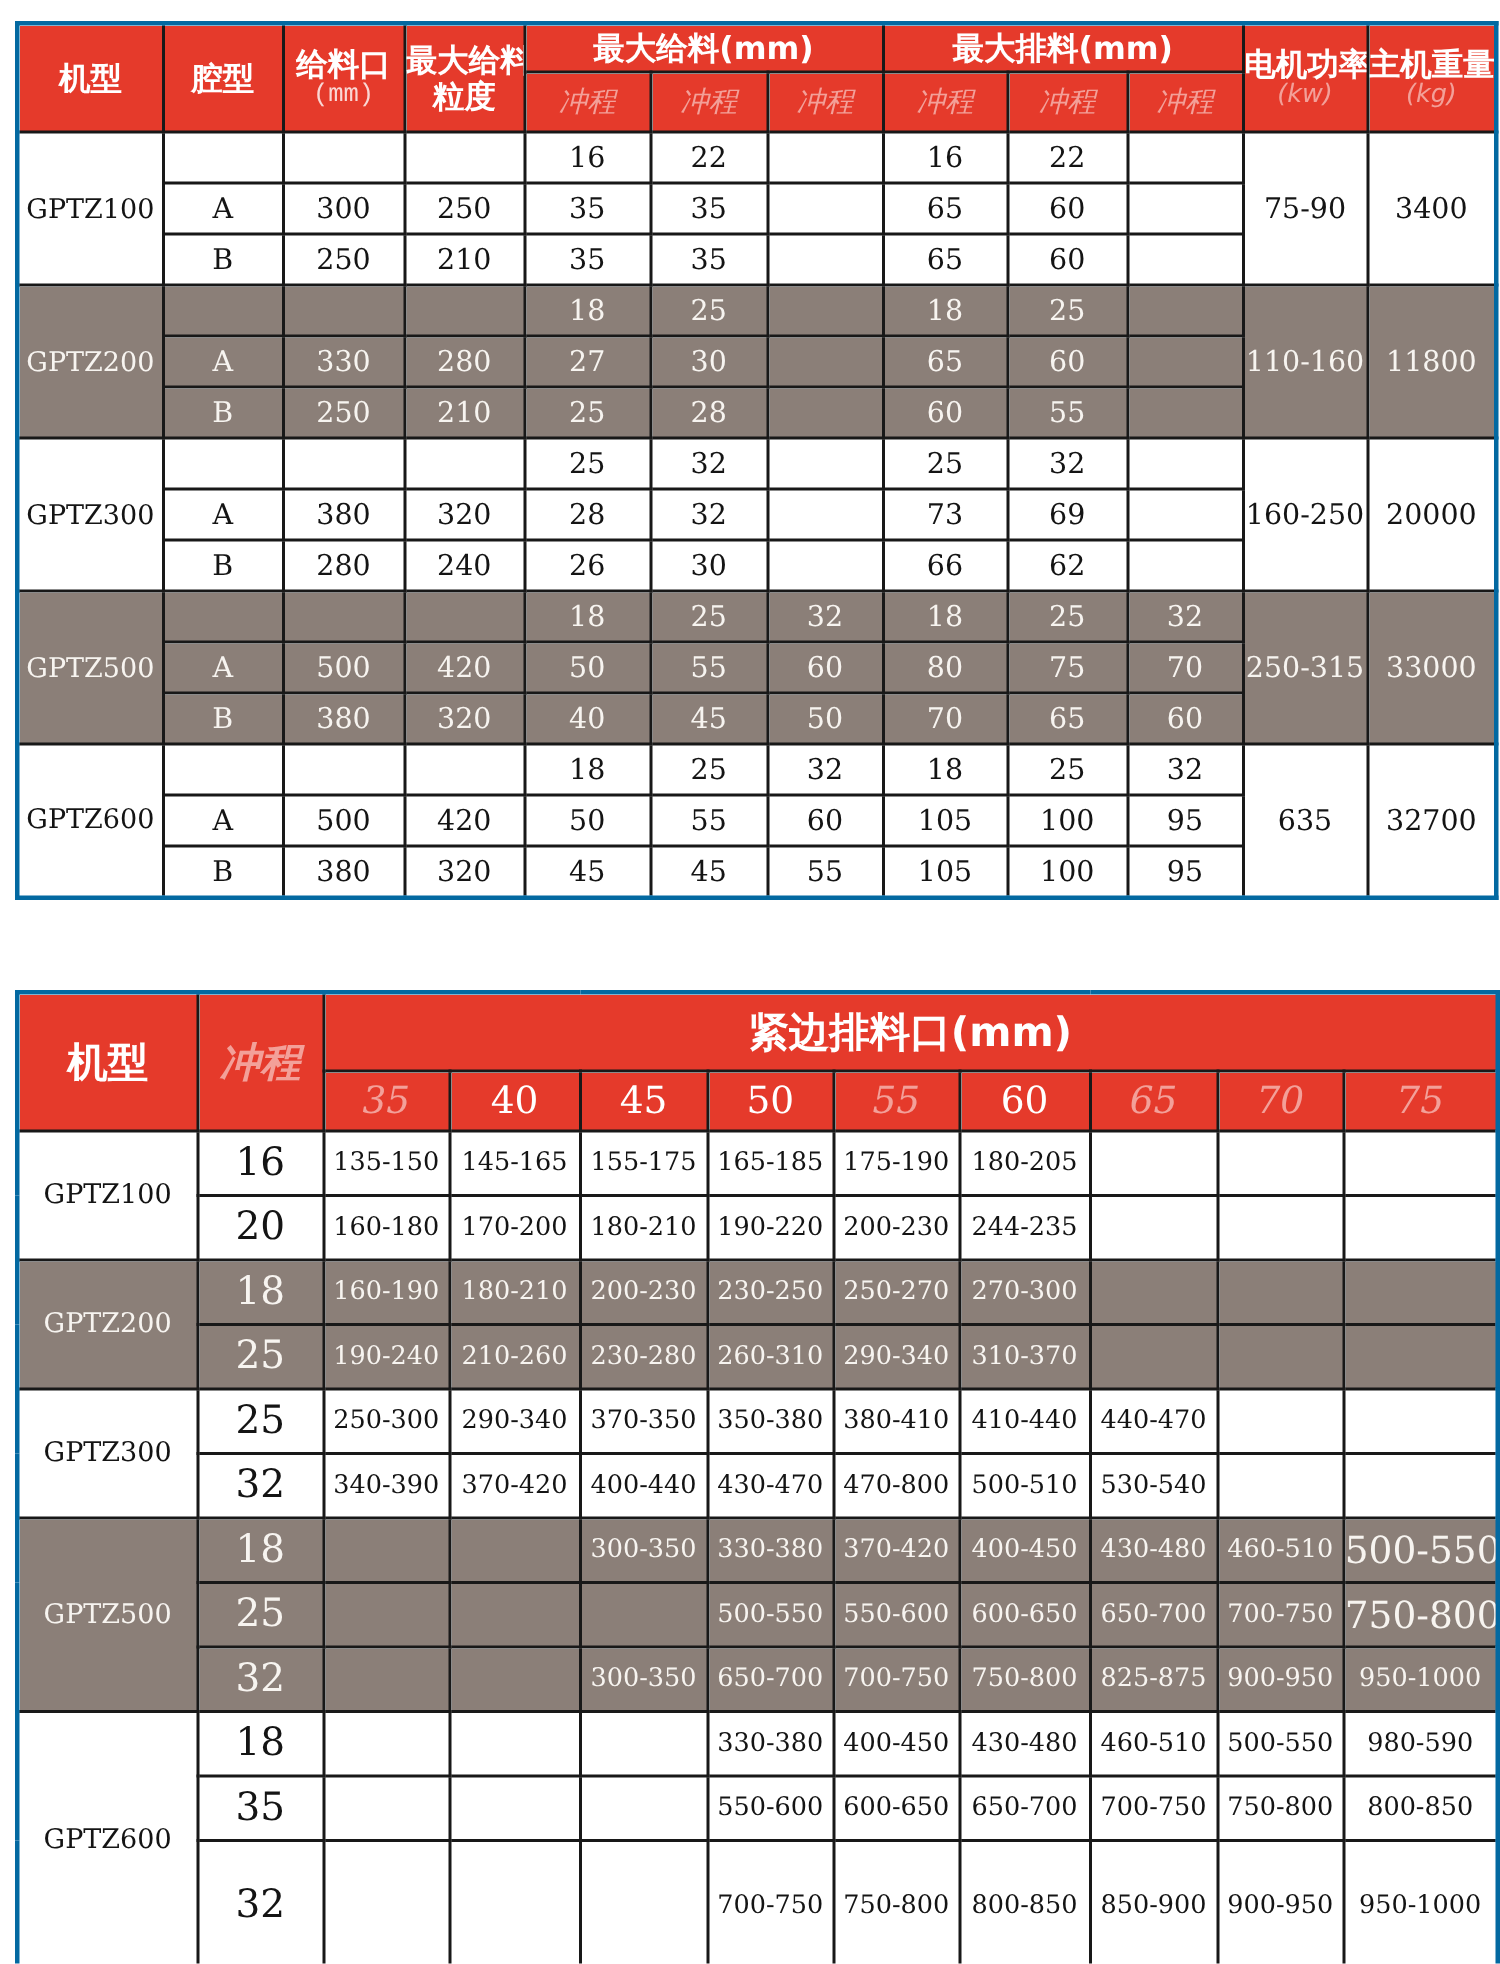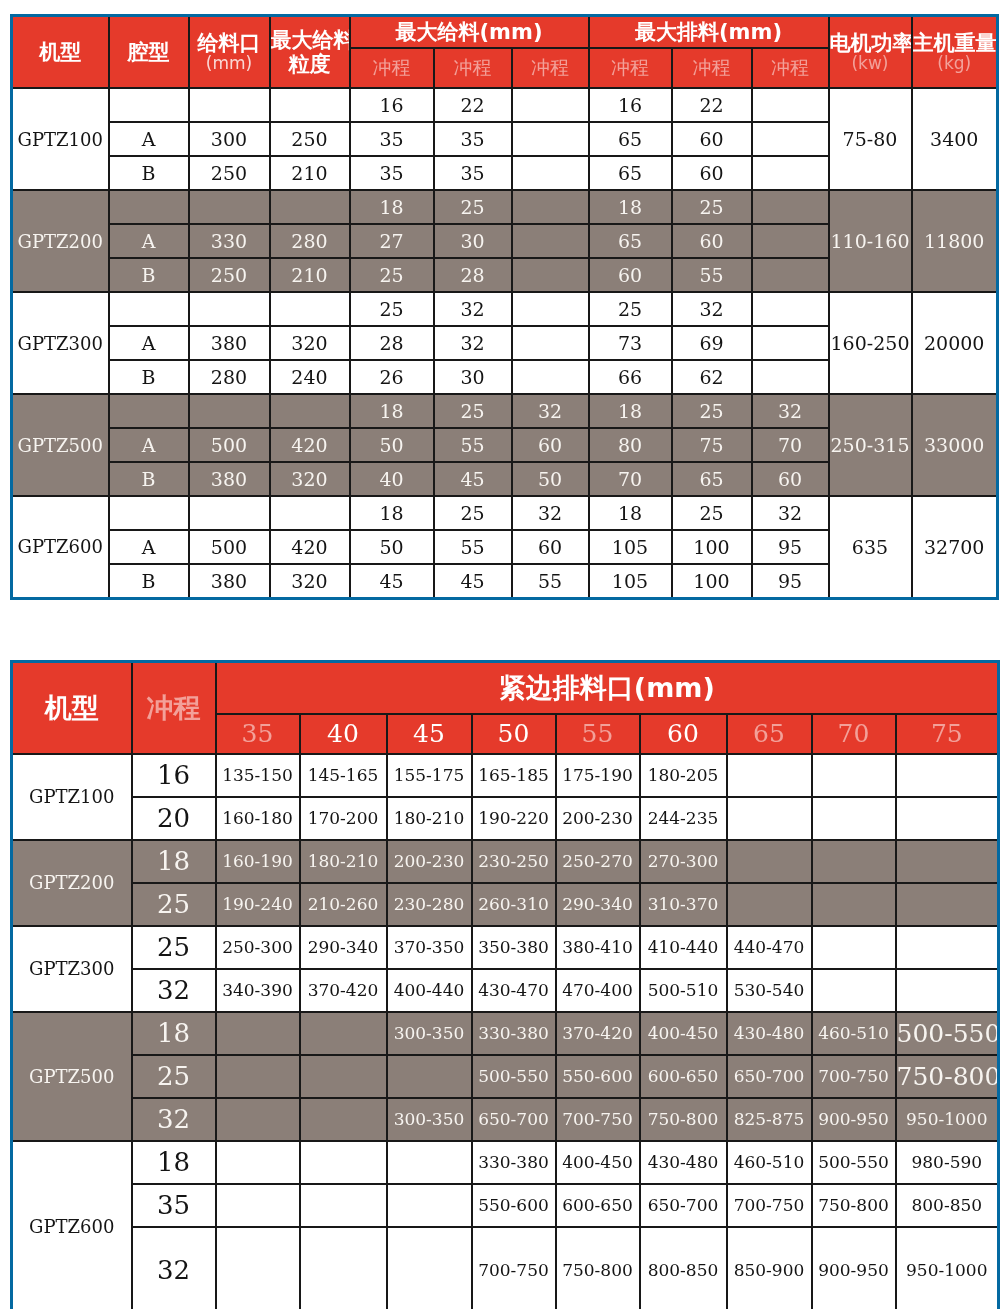--- a/index.html
+++ b/index.html
@@ -4,22 +4,22 @@
 <style>
   html,body{margin:0;padding:0;background:#ffffff;}
   body{width:1000px;height:1309px;font-family:"DejaVu Sans",sans-serif;color:#141414;}
   .page{padding:14px 10px 0 10px;}
 
   table{border-collapse:collapse;table-layout:fixed;width:980px;border:3px solid #0369a1;}
   th,td{border:2px solid #181818;padding:0;text-align:center;vertical-align:middle;overflow:hidden;white-space:nowrap;}
 
   .red{background:#e53a2b;color:#ffffff;}
   .shade{background:#8b7f78;color:#f7f4f0;}
-  .muted{color:rgba(255,255,255,0.52);}
-  .dim{color:rgba(255,255,255,0.80);}
+  .muted{color:rgba(255,255,255,0.52);font-style:italic;}
+  .dim{color:rgba(255,255,255,0.80);font-family:Liberation Mono, monospace;}
   .num{font-family:"DejaVu Serif","Liberation Serif",serif;}
 
   
   .t1 thead tr.h1 th{height:30px;font-size:21px;font-weight:bold;}
   .t1 thead tr.h2 th{height:38px;font-size:19px;font-weight:normal;}
   .t1 thead th .l2{font-size:17px;font-weight:normal;line-height:1.05;}
   .t1 thead th .l1{line-height:1.15;}
   .t1 tbody tr{height:34px;}
   .t1 tbody td{font-size:19px;}
   .t1 td.model{font-size:18px;}
@@ -94,21 +94,21 @@
           <td class="model num" rowspan="3">GPTZ100</td>
           <td></td>
           <td></td>
           <td></td>
           <td class="num">16</td>
           <td class="num">22</td>
           <td class="num"></td>
           <td class="num">16</td>
           <td class="num">22</td>
           <td class="num"></td>
-          <td class="num" rowspan="3">75-80</td>
+          <td class="num" rowspan="3">75-90</td>
           <td class="num" rowspan="3">3400</td>
         </tr>
         <tr>
           <td class="num">A</td>
           <td class="num">300</td>
           <td class="num">250</td>
           <td class="num">35</td>
           <td class="num">35</td>
           <td class="num"></td>
           <td class="num">65</td>
@@ -368,21 +368,21 @@
           <td class="range num">440-470</td>
           <td class="range num"></td>
           <td class="range num"></td>
         </tr>
         <tr>
           <td class="stroke num">32</td>
           <td class="range num">340-390</td>
           <td class="range num">370-420</td>
           <td class="range num">400-440</td>
           <td class="range num">430-470</td>
-          <td class="range num">470-400</td>
+          <td class="range num">470-800</td>
           <td class="range num">500-510</td>
           <td class="range num">530-540</td>
           <td class="range num"></td>
           <td class="range num"></td>
         </tr>
         <tr>
           <td class="model num shade" rowspan="3">GPTZ500</td>
           <td class="stroke num shade">18</td>
           <td class="range num shade"></td>
           <td class="range num shade"></td>

